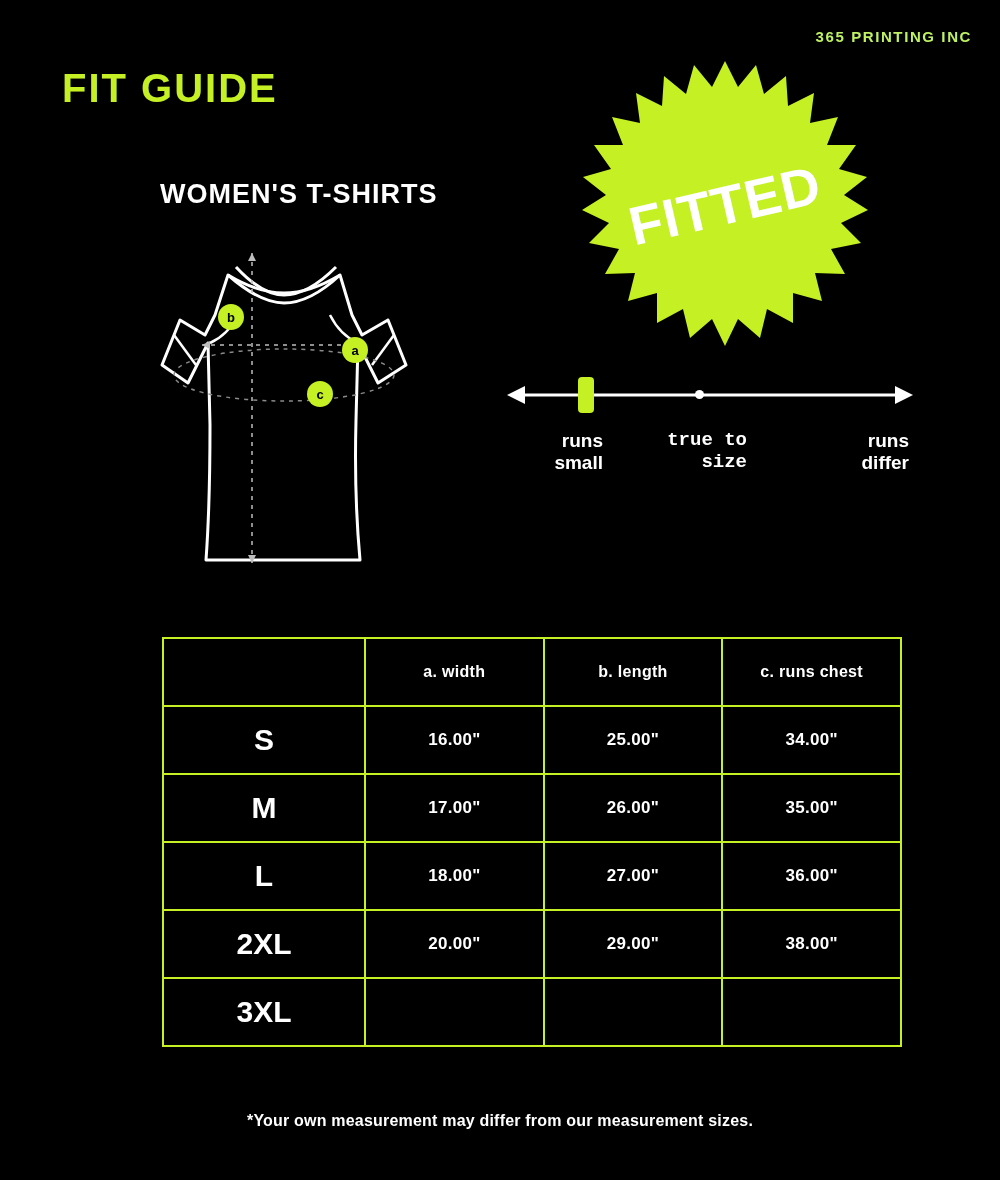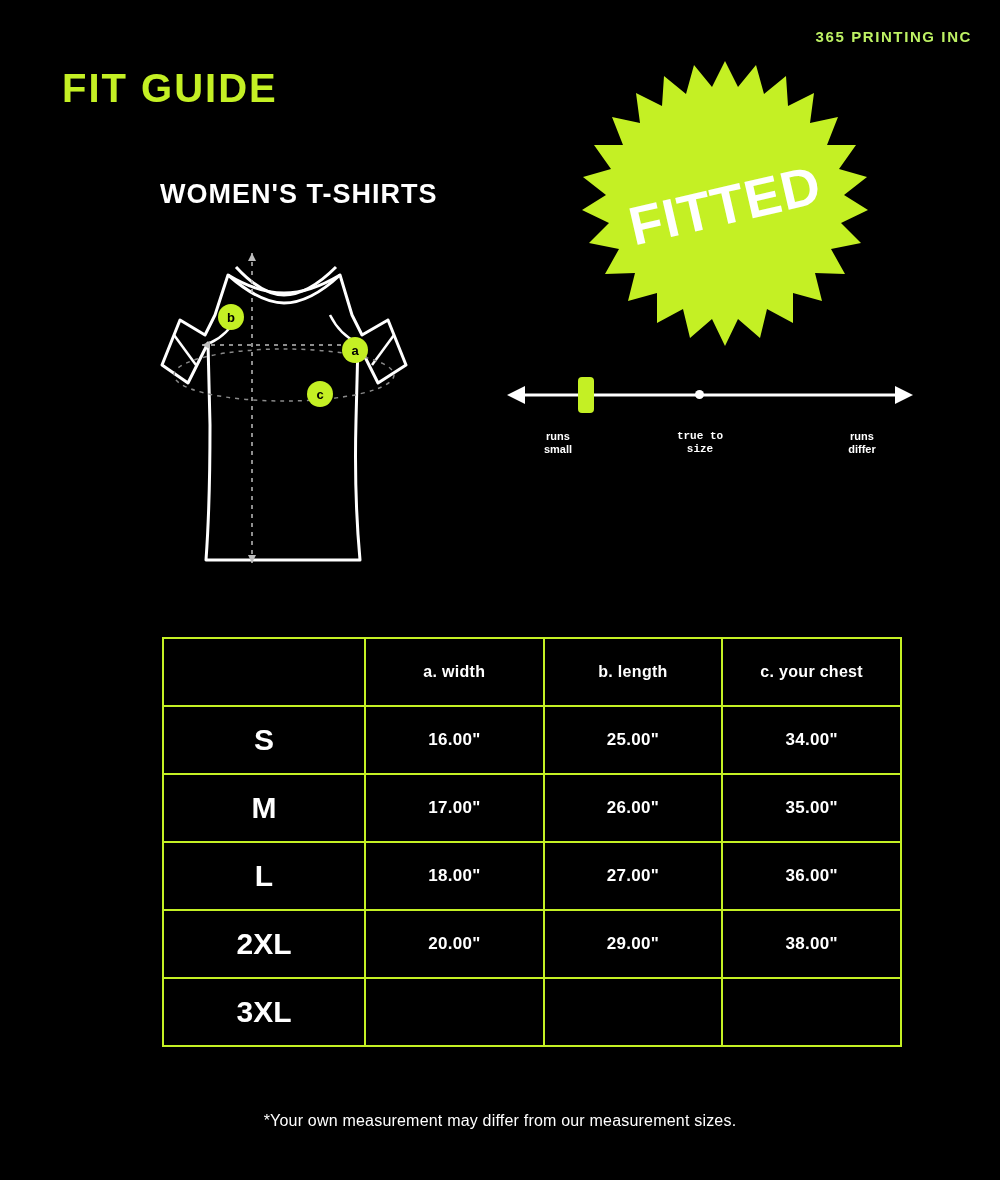--- a/index.html
+++ b/index.html
@@ -117,25 +117,25 @@
     left: 190px;
     top: 20px;
     width: 9px;
     height: 9px;
     border-radius: 50%;
     background: #ffffff;
   }
   .scale-lbl {
     position: absolute;
     top: 60px;
-    font-size: 11px;
+    font-size: 19px;
     font-weight: bold;
     line-height: 1.15;
     color: #ffffff;
-    text-align: center;
+    text-align: right;
   }
   .lbl-small { left: 8px; width: 90px; }
   .lbl-true  { left: 148px; width: 94px; font-family: Liberation Mono, monospace; }
   .lbl-large { left: 310px; width: 94px; }
 
   
   .table-wrap {
     position: absolute;
     left: 130px;
     top: 637px;
@@ -172,21 +172,21 @@
     color: #ffffff;
     letter-spacing: 0.3px;
   }
   .note {
     position: absolute;
     left: 0;
     top: 1112px;
     width: 1000px;
     text-align: center;
     font-size: 16px;
-    font-weight: normal;
+    font-weight: bold;
     color: #ffffff;
     letter-spacing: 0.2px;
   }
 </style>
 </head>
 <body>
 
 <div class="brand">365 PRINTING INC</div>
 
 <div class="title">FIT GUIDE</div>
@@ -254,21 +254,21 @@
   </div>
 </div>
 
 <div class="table-wrap">
   <table class="size">
     <tbody>
       <tr>
         <td class="hdr"></td>
         <td class="hdr">a. width</td>
         <td class="hdr">b. length</td>
-        <td class="hdr">c. your chest</td>
+        <td class="hdr">c. runs chest</td>
       </tr>
       <tr>
         <td class="sz">S</td>
         <td class="val">16.00"</td>
         <td class="val">25.00"</td>
         <td class="val">34.00"</td>
       </tr>
       <tr>
         <td class="sz">M</td>
         <td class="val">17.00"</td>

